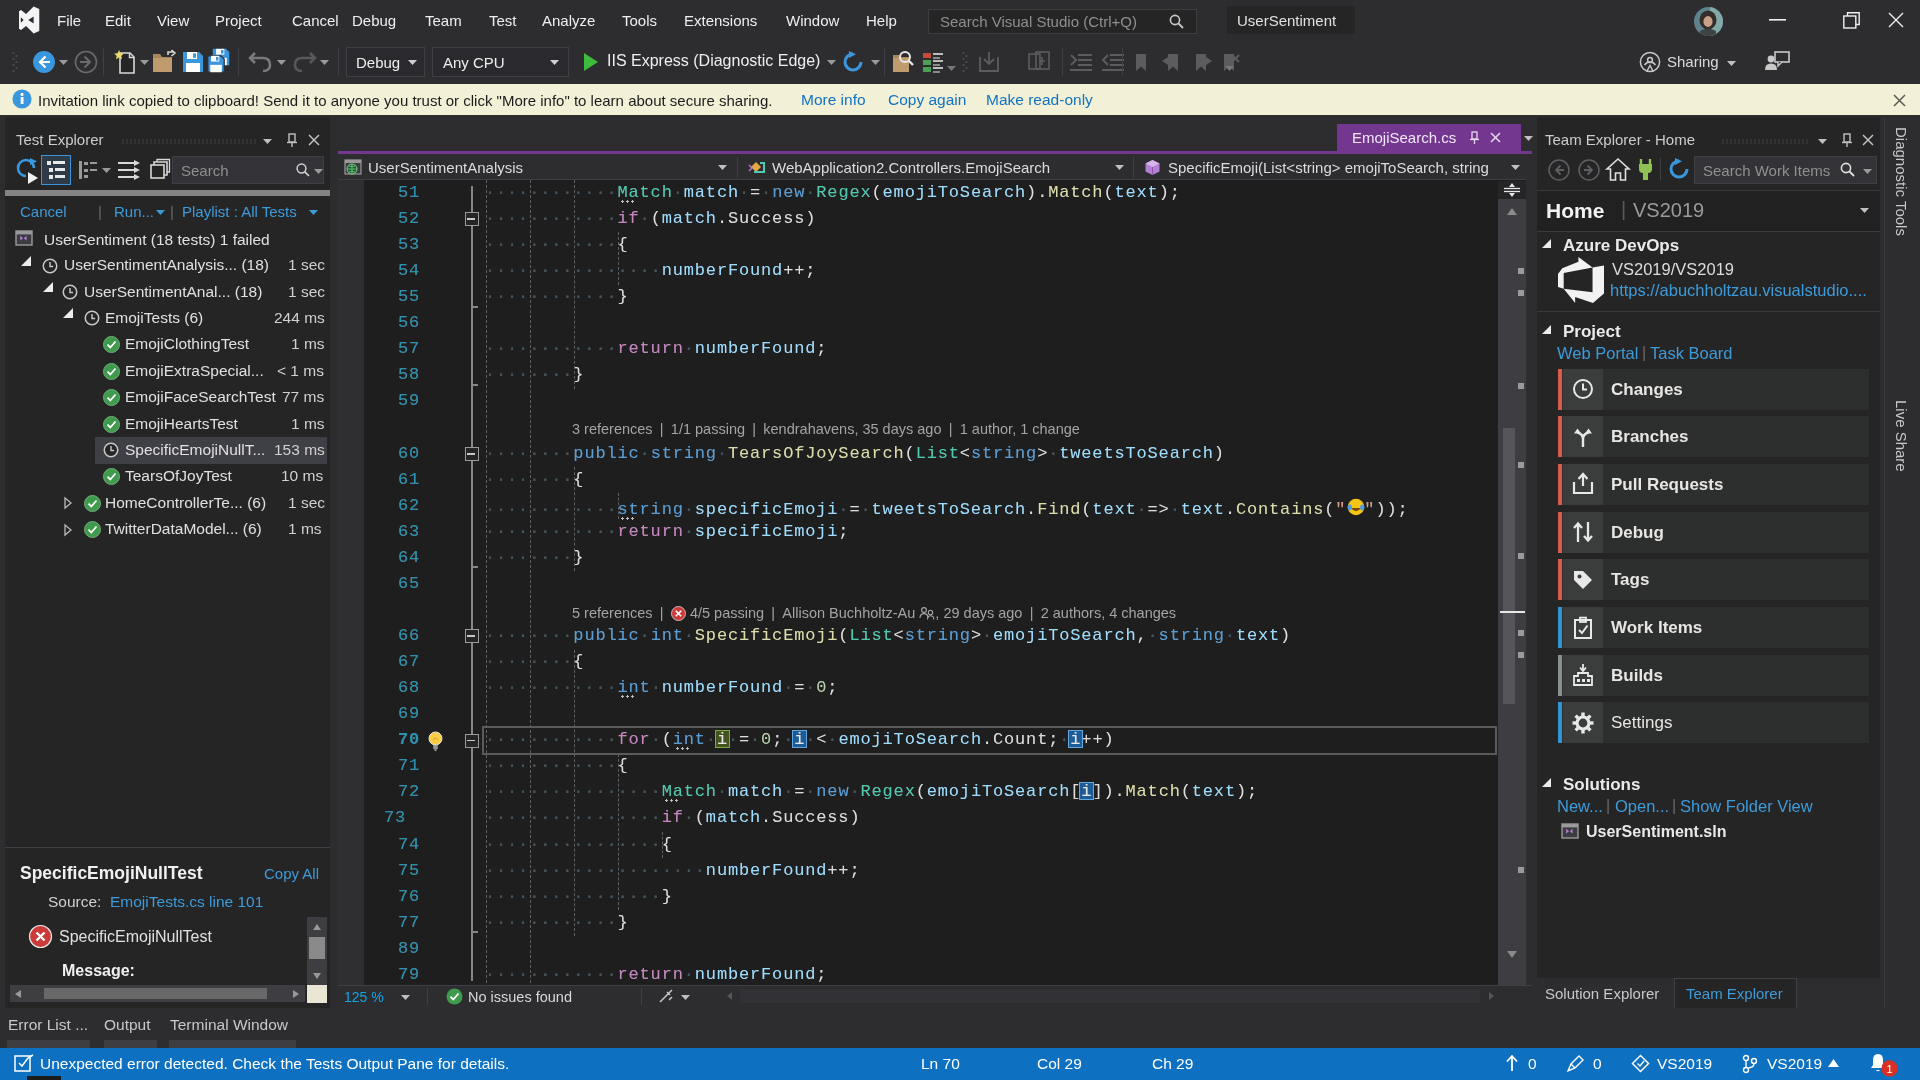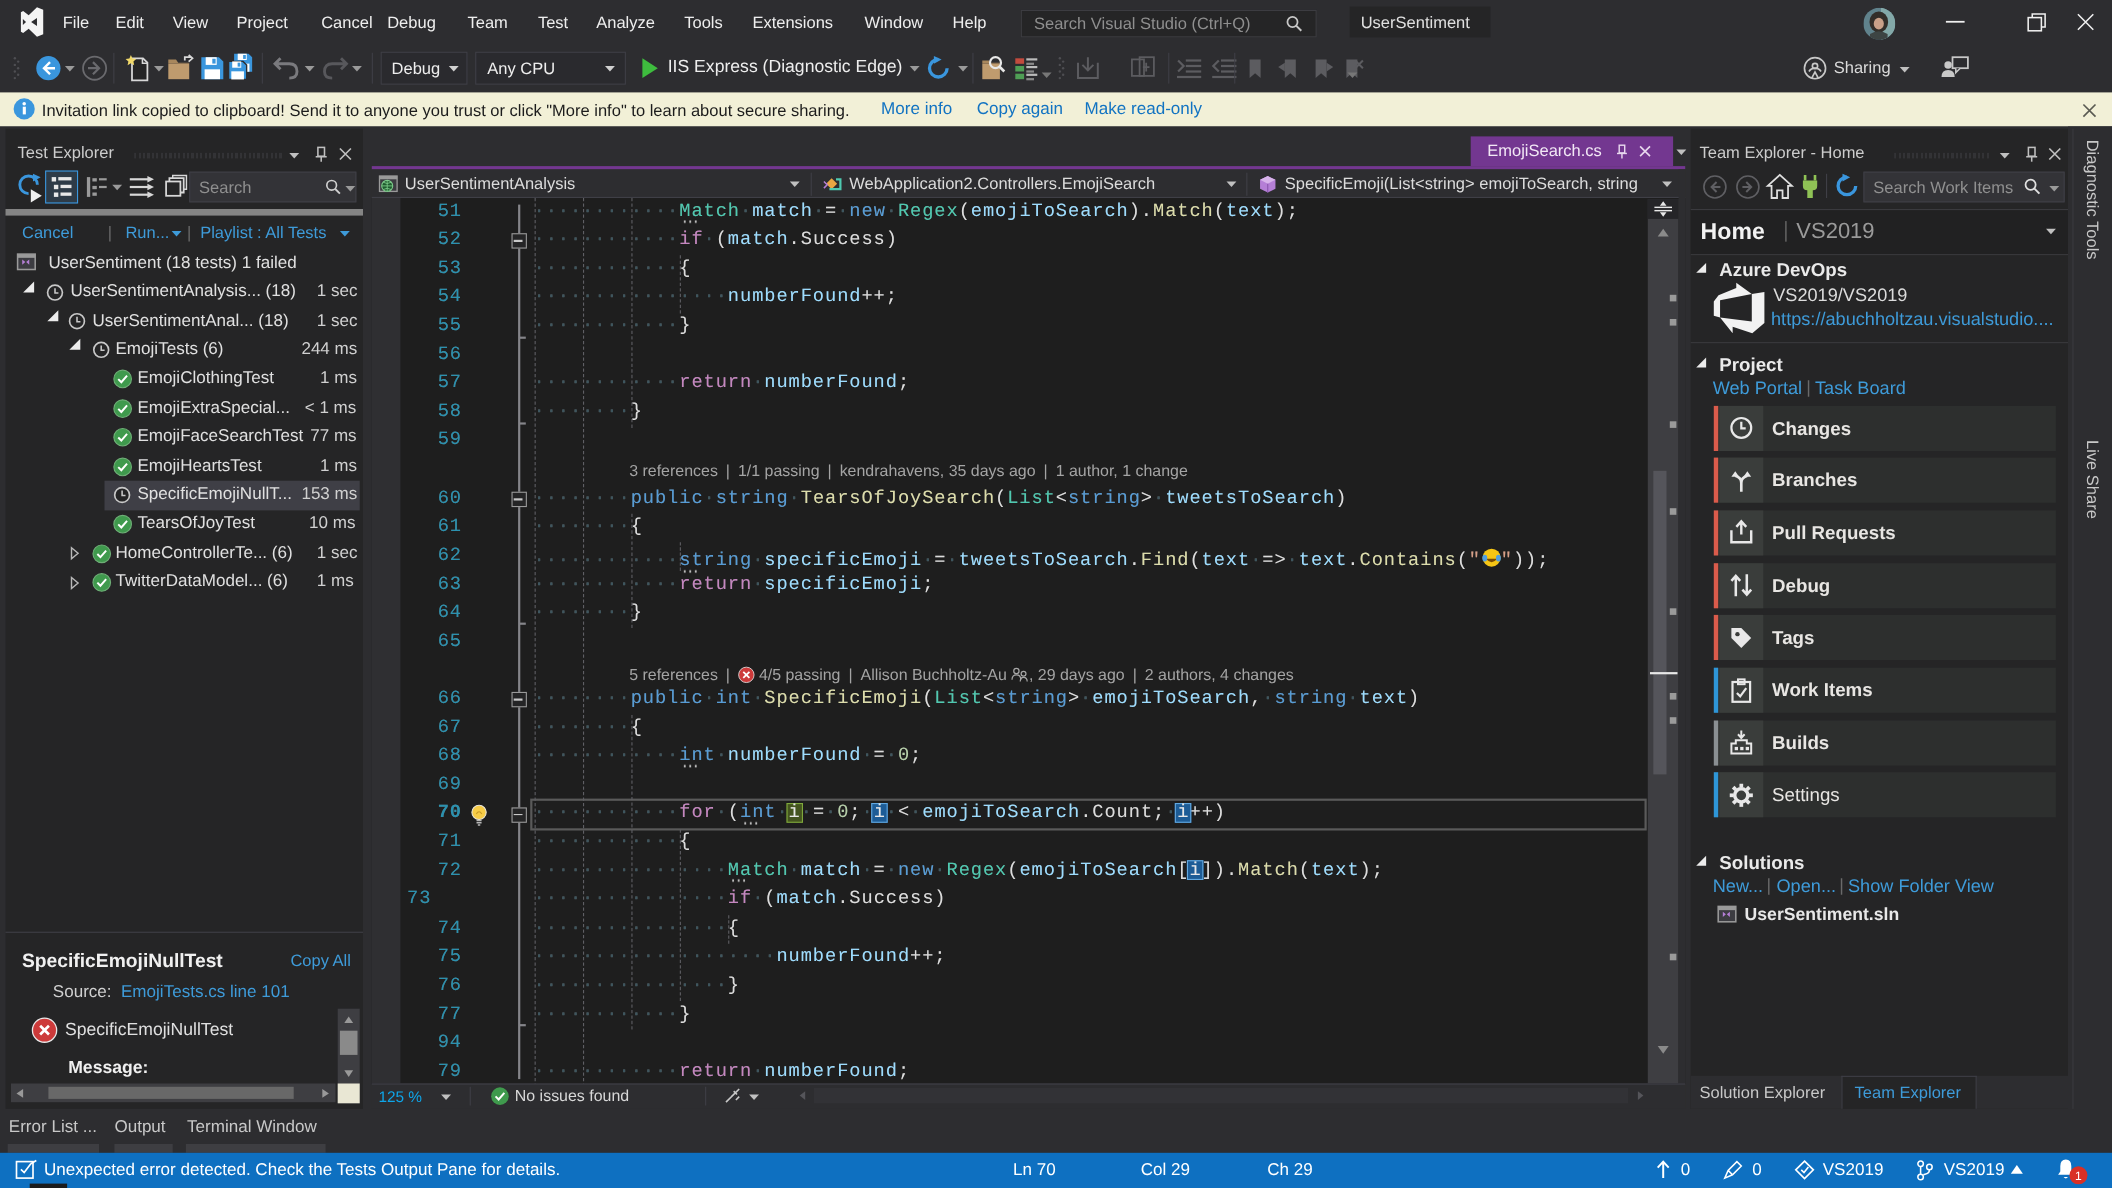--- a/index.html
+++ b/index.html
@@ -584,31 +584,31 @@
 <div class="tx mono" style="left:370px;top:678.13px;width:50px;text-align:right;font-size:17px;letter-spacing:0.84px;color:#2b91af;">68</div>
 <div class="tx mono" style="left:485px;top:678.13px;font-size:17px;letter-spacing:0.84px;color:#dcdcdc;"><span style="color:#3d565f">············</span><span class="sug" style="color:#569cd6">int</span><span style="color:#3d565f">·</span><span style="color:#9cdcfe">numberFound</span><span style="color:#3d565f">·</span><span style="color:#dcdcdc">=</span><span style="color:#3d565f">·</span><span style="color:#b5cea8">0</span><span style="color:#dcdcdc">;</span></div>
 <div class="tx mono" style="left:370px;top:704.2px;width:50px;text-align:right;font-size:17px;letter-spacing:0.84px;color:#2b91af;">69</div>
 <div class="tx mono" style="left:485px;top:704.2px;font-size:17px;letter-spacing:0.84px;color:#dcdcdc;"></div>
 <div class="tx mono" style="left:370px;top:730.27px;width:50px;text-align:right;font-size:17px;letter-spacing:0.84px;color:#2b91af;font-weight:bold;">70</div>
 <div class="tx mono" style="left:485px;top:730.27px;font-size:17px;letter-spacing:0.84px;color:#dcdcdc;"><span style="color:#3d565f">············</span><span style="color:#c586c0">for</span><span style="color:#3d565f">·</span><span style="color:#dcdcdc">(</span><span class="sug" style="color:#569cd6">int</span><span style="color:#3d565f">·</span><span class="ig">i</span><span style="color:#3d565f">·</span><span style="color:#dcdcdc">=</span><span style="color:#3d565f">·</span><span style="color:#b5cea8">0</span><span style="color:#dcdcdc">;</span><span style="color:#3d565f">·</span><span class="ib">i</span><span style="color:#3d565f">·</span><span style="color:#dcdcdc">&lt;</span><span style="color:#3d565f">·</span><span style="color:#9cdcfe">emojiToSearch</span><span style="color:#dcdcdc">.</span><span style="color:#dcdcdc">Count</span><span style="color:#dcdcdc">;</span><span style="color:#3d565f">·</span><span class="ib">i</span><span style="color:#dcdcdc">++)</span></div>
 <div class="tx mono" style="left:370px;top:756.3399999999999px;width:50px;text-align:right;font-size:17px;letter-spacing:0.84px;color:#2b91af;">71</div>
 <div class="tx mono" style="left:485px;top:756.3399999999999px;font-size:17px;letter-spacing:0.84px;color:#dcdcdc;"><span style="color:#3d565f">············</span><span style="color:#dcdcdc">{</span></div>
 <div class="tx mono" style="left:370px;top:782.4100000000001px;width:50px;text-align:right;font-size:17px;letter-spacing:0.84px;color:#2b91af;">72</div>
 <div class="tx mono" style="left:485px;top:782.4100000000001px;font-size:17px;letter-spacing:0.84px;color:#dcdcdc;"><span style="color:#3d565f">················</span><span class="sug" style="color:#4ec9b0">Match</span><span style="color:#3d565f">·</span><span style="color:#9cdcfe">match</span><span style="color:#3d565f">·</span><span style="color:#dcdcdc">=</span><span style="color:#3d565f">·</span><span style="color:#569cd6">new</span><span style="color:#3d565f">·</span><span style="color:#4ec9b0">Regex</span><span style="color:#dcdcdc">(</span><span style="color:#9cdcfe">emojiToSearch</span><span style="color:#dcdcdc">[</span><span class="ib">i</span><span style="color:#dcdcdc">])</span><span style="color:#dcdcdc">.</span><span style="color:#dcdcaa">Match</span><span style="color:#dcdcdc">(</span><span style="color:#9cdcfe">text</span><span style="color:#dcdcdc">);</span></div>
-<div class="tx mono" style="left:370px;top:808.48px;width:50px;text-align:left;font-size:17px;letter-spacing:0.84px;color:#2b91af;">73</div>
+<div class="tx mono" style="left:370px;top:808.48px;width:50px;text-align:center;font-size:17px;letter-spacing:0.84px;color:#2b91af;">73</div>
 <div class="tx mono" style="left:485px;top:808.48px;font-size:17px;letter-spacing:0.84px;color:#dcdcdc;"><span style="color:#3d565f">················</span><span style="color:#c586c0">if</span><span style="color:#3d565f">·</span><span style="color:#dcdcdc">(</span><span style="color:#9cdcfe">match</span><span style="color:#dcdcdc">.</span><span style="color:#dcdcdc">Success</span><span style="color:#dcdcdc">)</span></div>
 <div class="tx mono" style="left:370px;top:834.55px;width:50px;text-align:right;font-size:17px;letter-spacing:0.84px;color:#2b91af;">74</div>
 <div class="tx mono" style="left:485px;top:834.55px;font-size:17px;letter-spacing:0.84px;color:#dcdcdc;"><span style="color:#3d565f">················</span><span style="color:#dcdcdc">{</span></div>
 <div class="tx mono" style="left:370px;top:860.6200000000001px;width:50px;text-align:right;font-size:17px;letter-spacing:0.84px;color:#2b91af;">75</div>
 <div class="tx mono" style="left:485px;top:860.6200000000001px;font-size:17px;letter-spacing:0.84px;color:#dcdcdc;"><span style="color:#3d565f">····················</span><span style="color:#9cdcfe">numberFound</span><span style="color:#dcdcdc">++;</span></div>
 <div class="tx mono" style="left:370px;top:886.69px;width:50px;text-align:right;font-size:17px;letter-spacing:0.84px;color:#2b91af;">76</div>
 <div class="tx mono" style="left:485px;top:886.69px;font-size:17px;letter-spacing:0.84px;color:#dcdcdc;"><span style="color:#3d565f">················</span><span style="color:#dcdcdc">}</span></div>
 <div class="tx mono" style="left:370px;top:912.76px;width:50px;text-align:right;font-size:17px;letter-spacing:0.84px;color:#2b91af;">77</div>
 <div class="tx mono" style="left:485px;top:912.76px;font-size:17px;letter-spacing:0.84px;color:#dcdcdc;"><span style="color:#3d565f">············</span><span style="color:#dcdcdc">}</span></div>
-<div class="tx mono" style="left:370px;top:938.8299999999999px;width:50px;text-align:right;font-size:17px;letter-spacing:0.84px;color:#2b91af;">94</div>
+<div class="tx mono" style="left:370px;top:938.8299999999999px;width:50px;text-align:right;font-size:17px;letter-spacing:0.84px;color:#2b91af;">89</div>
 <div class="tx mono" style="left:485px;top:938.8299999999999px;font-size:17px;letter-spacing:0.84px;color:#dcdcdc;"></div>
 <div class="tx mono" style="left:370px;top:964.9000000000001px;width:50px;text-align:right;font-size:17px;letter-spacing:0.84px;color:#2b91af;">79</div>
 <div class="tx mono" style="left:485px;top:964.9000000000001px;font-size:17px;letter-spacing:0.84px;color:#dcdcdc;"><span style="color:#3d565f">············</span><span style="color:#c586c0">return</span><span style="color:#3d565f">·</span><span style="color:#9cdcfe">numberFound</span><span style="color:#dcdcdc">;</span></div>
 <div class="ab" style="left:472px;top:305.65px;width:6px;height:2px;background:#85858a;"></div>
 <div class="ab" style="left:472px;top:383.86px;width:6px;height:2px;background:#85858a;"></div>
 <div class="ab" style="left:472px;top:566.35px;width:6px;height:2px;background:#85858a;"></div>
 <div class="ab" style="left:472px;top:931.3299999999999px;width:6px;height:2px;background:#85858a;"></div>
 <div class="ab" style="left:465px;top:212.37px;width:14px;height:14px;background:#252526;border:1.5px solid #9a9a9a;"></div>
 <div class="ab" style="left:467px;top:218.37px;width:8px;height:1.5px;background:#c8c8c8;"></div>
 <div class="ab" style="left:465px;top:447.0px;width:14px;height:14px;background:#252526;border:1.5px solid #9a9a9a;"></div>

